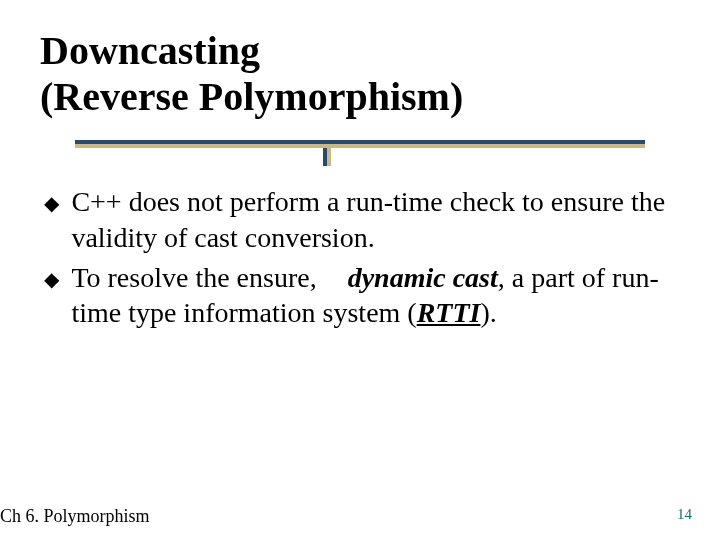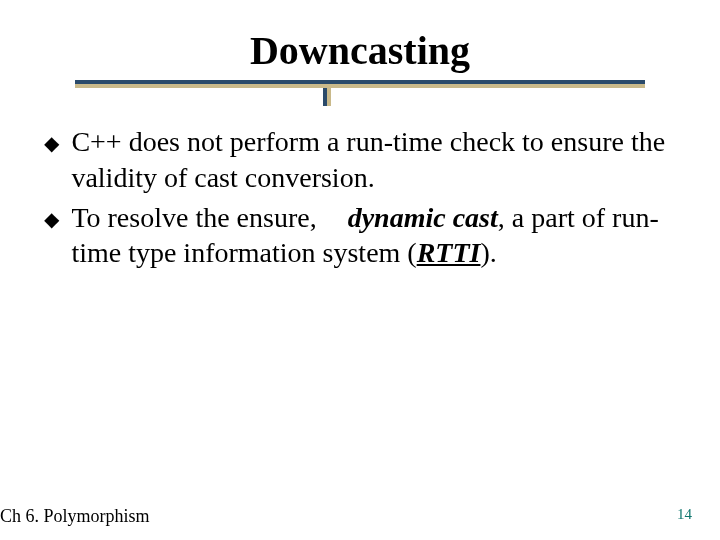--- a/index.html
+++ b/index.html
@@ -9,23 +9,23 @@
     font-family: "Times New Roman", Times, serif;
     position: relative;
   }
   .slide {
     width: 720px;
     height: 540px;
     position: relative;
     padding: 20px 40px 0 40px;
   }
   .title-block {
-    text-align: center;
+    text-align: left;
     margin-top: 8px;
-    margin-bottom: 6px;
+    margin-bottom: 20px;
   }
   .title-line {
     font-size: 40px;
     font-weight: bold;
     color: #000;
     line-height: 1.15;
   }
   .underline-wrap {
     position: relative;
     height: 14px;
@@ -104,20 +104,21 @@
     font-family: "Times New Roman", Times, serif;
   }
 </style>
 </head>
 <body>
 
 <div class="slide">
 
   <div class="title-block">
     <div class="title-line">Downcasting</div>
+    <div class="title-line">(Reverse Polymorphism)</div>
   </div>
 
   <div class="underline-wrap">
     <div class="underline-shadow"></div>
     <div class="underline-main"></div>
     <div class="underline-tick-shadow"></div>
     <div class="underline-tick"></div>
   </div>
 
   <div class="body">

